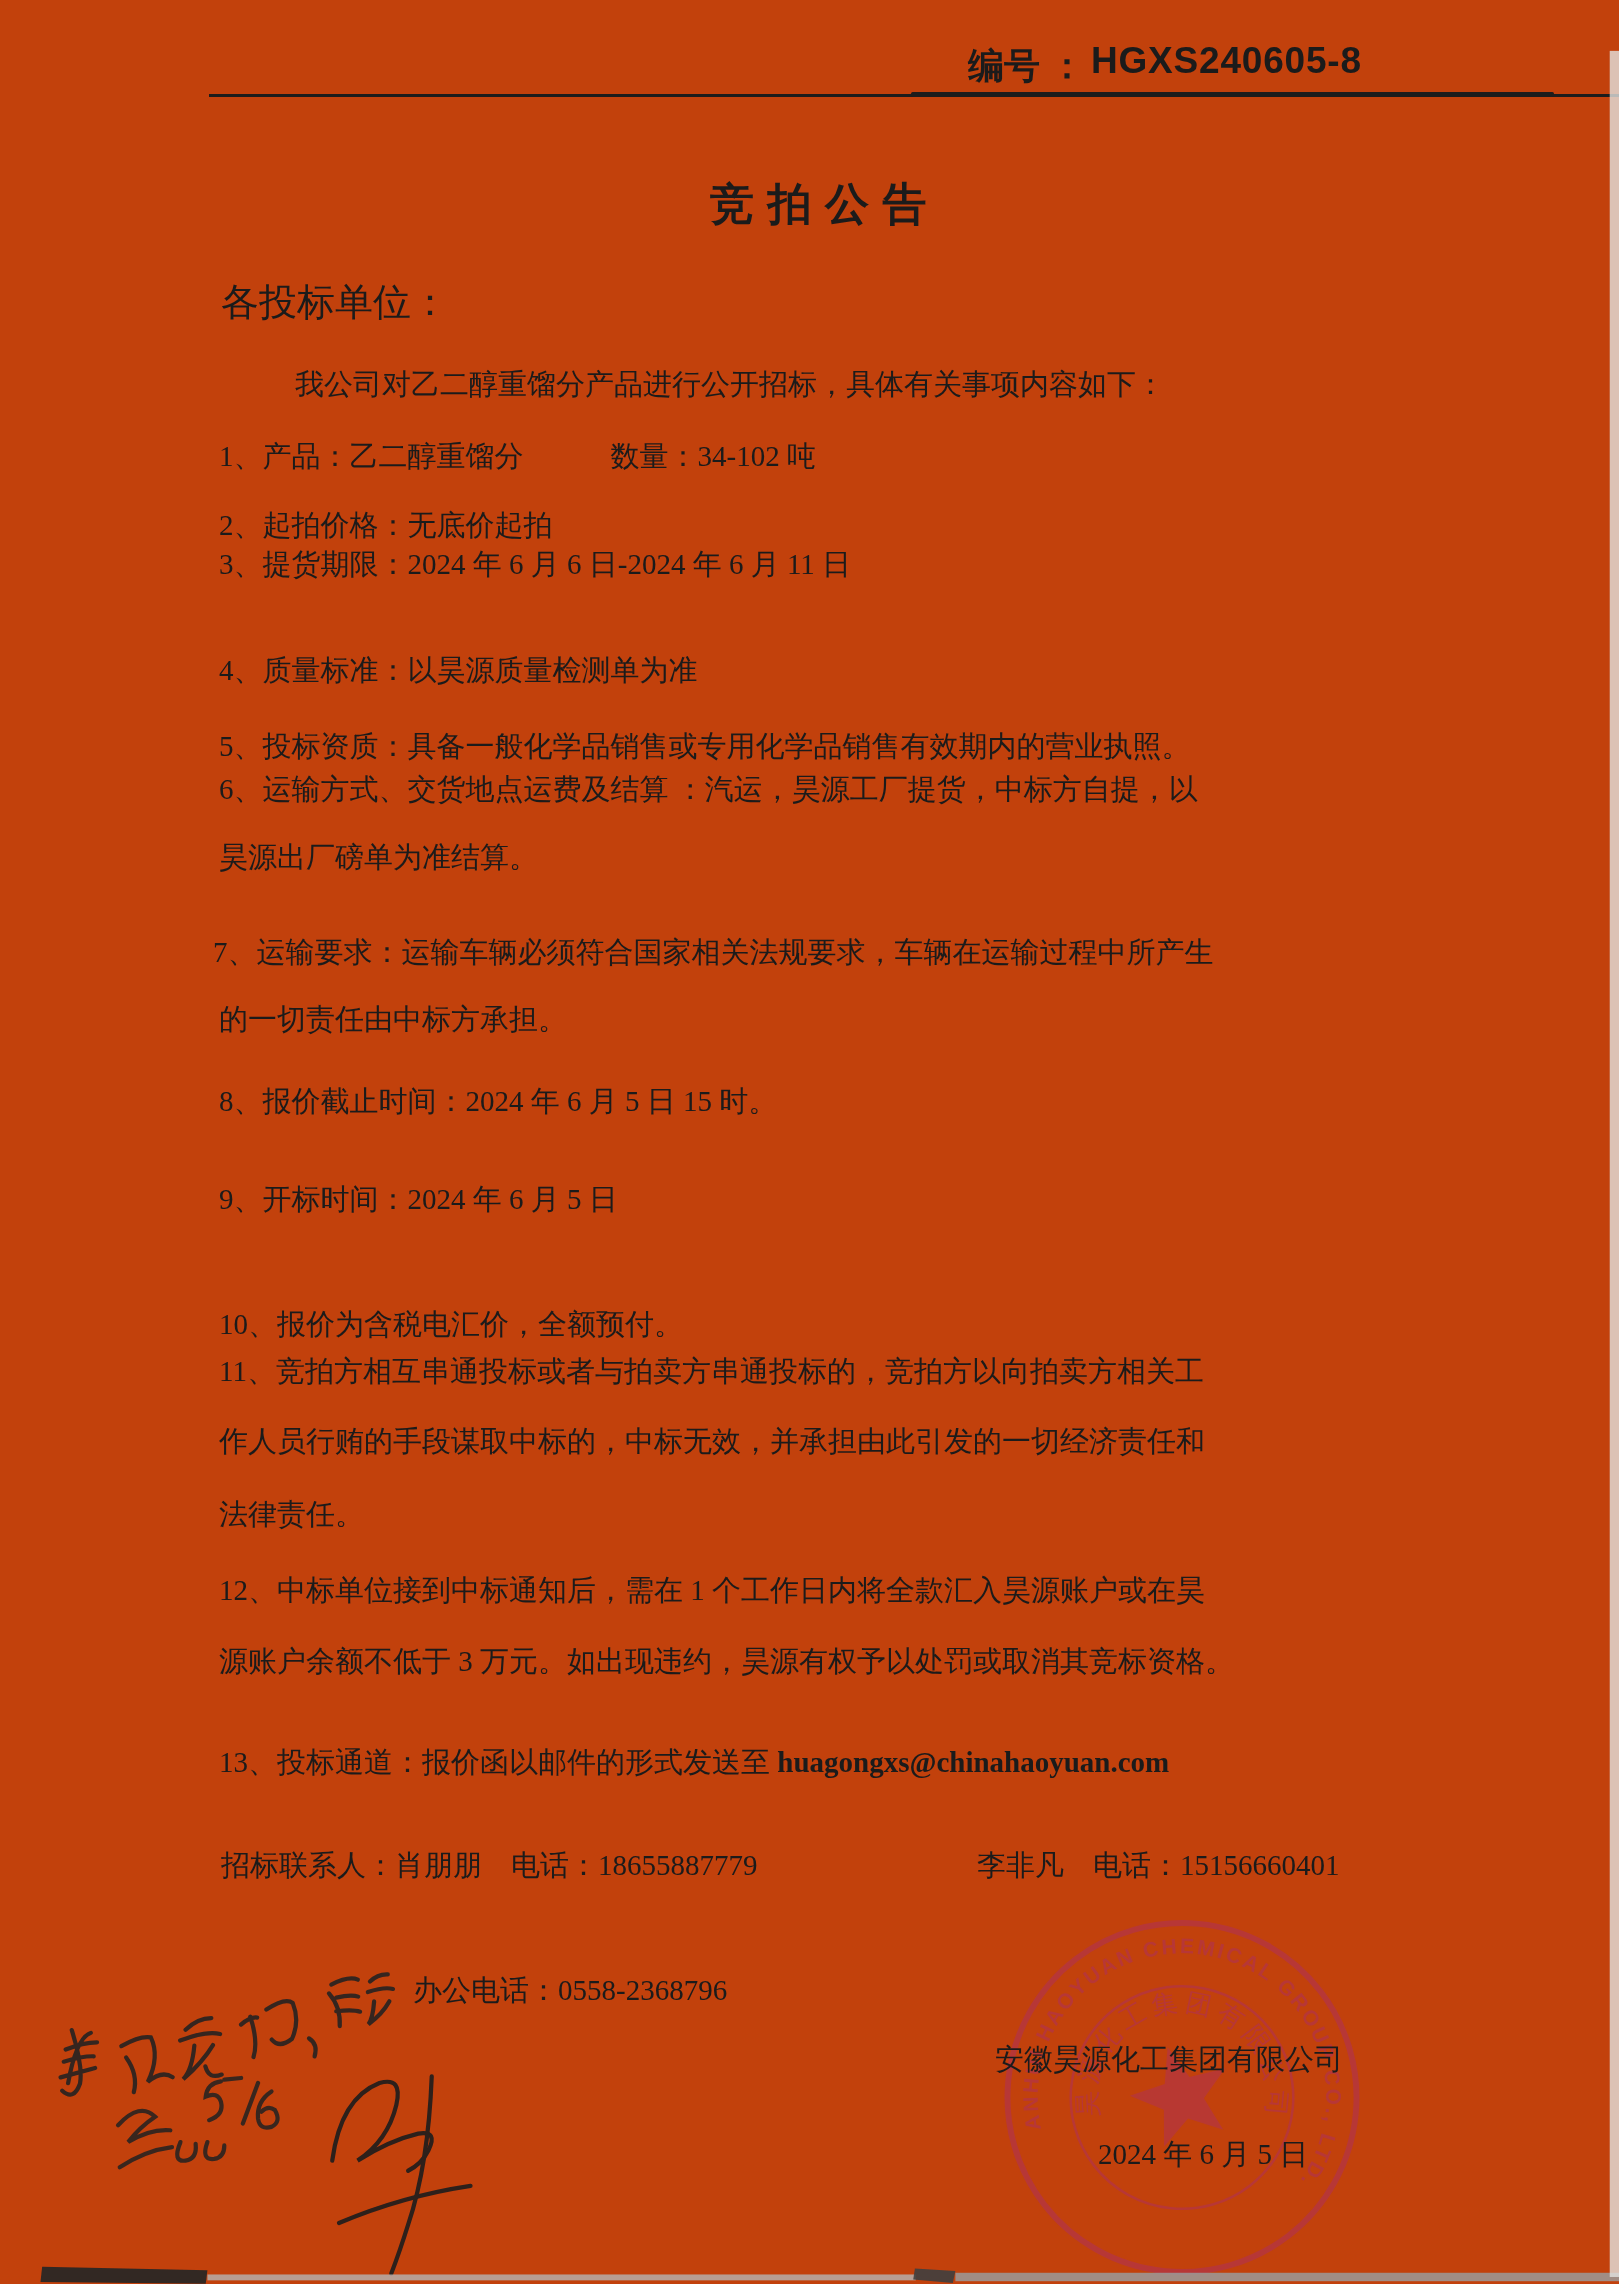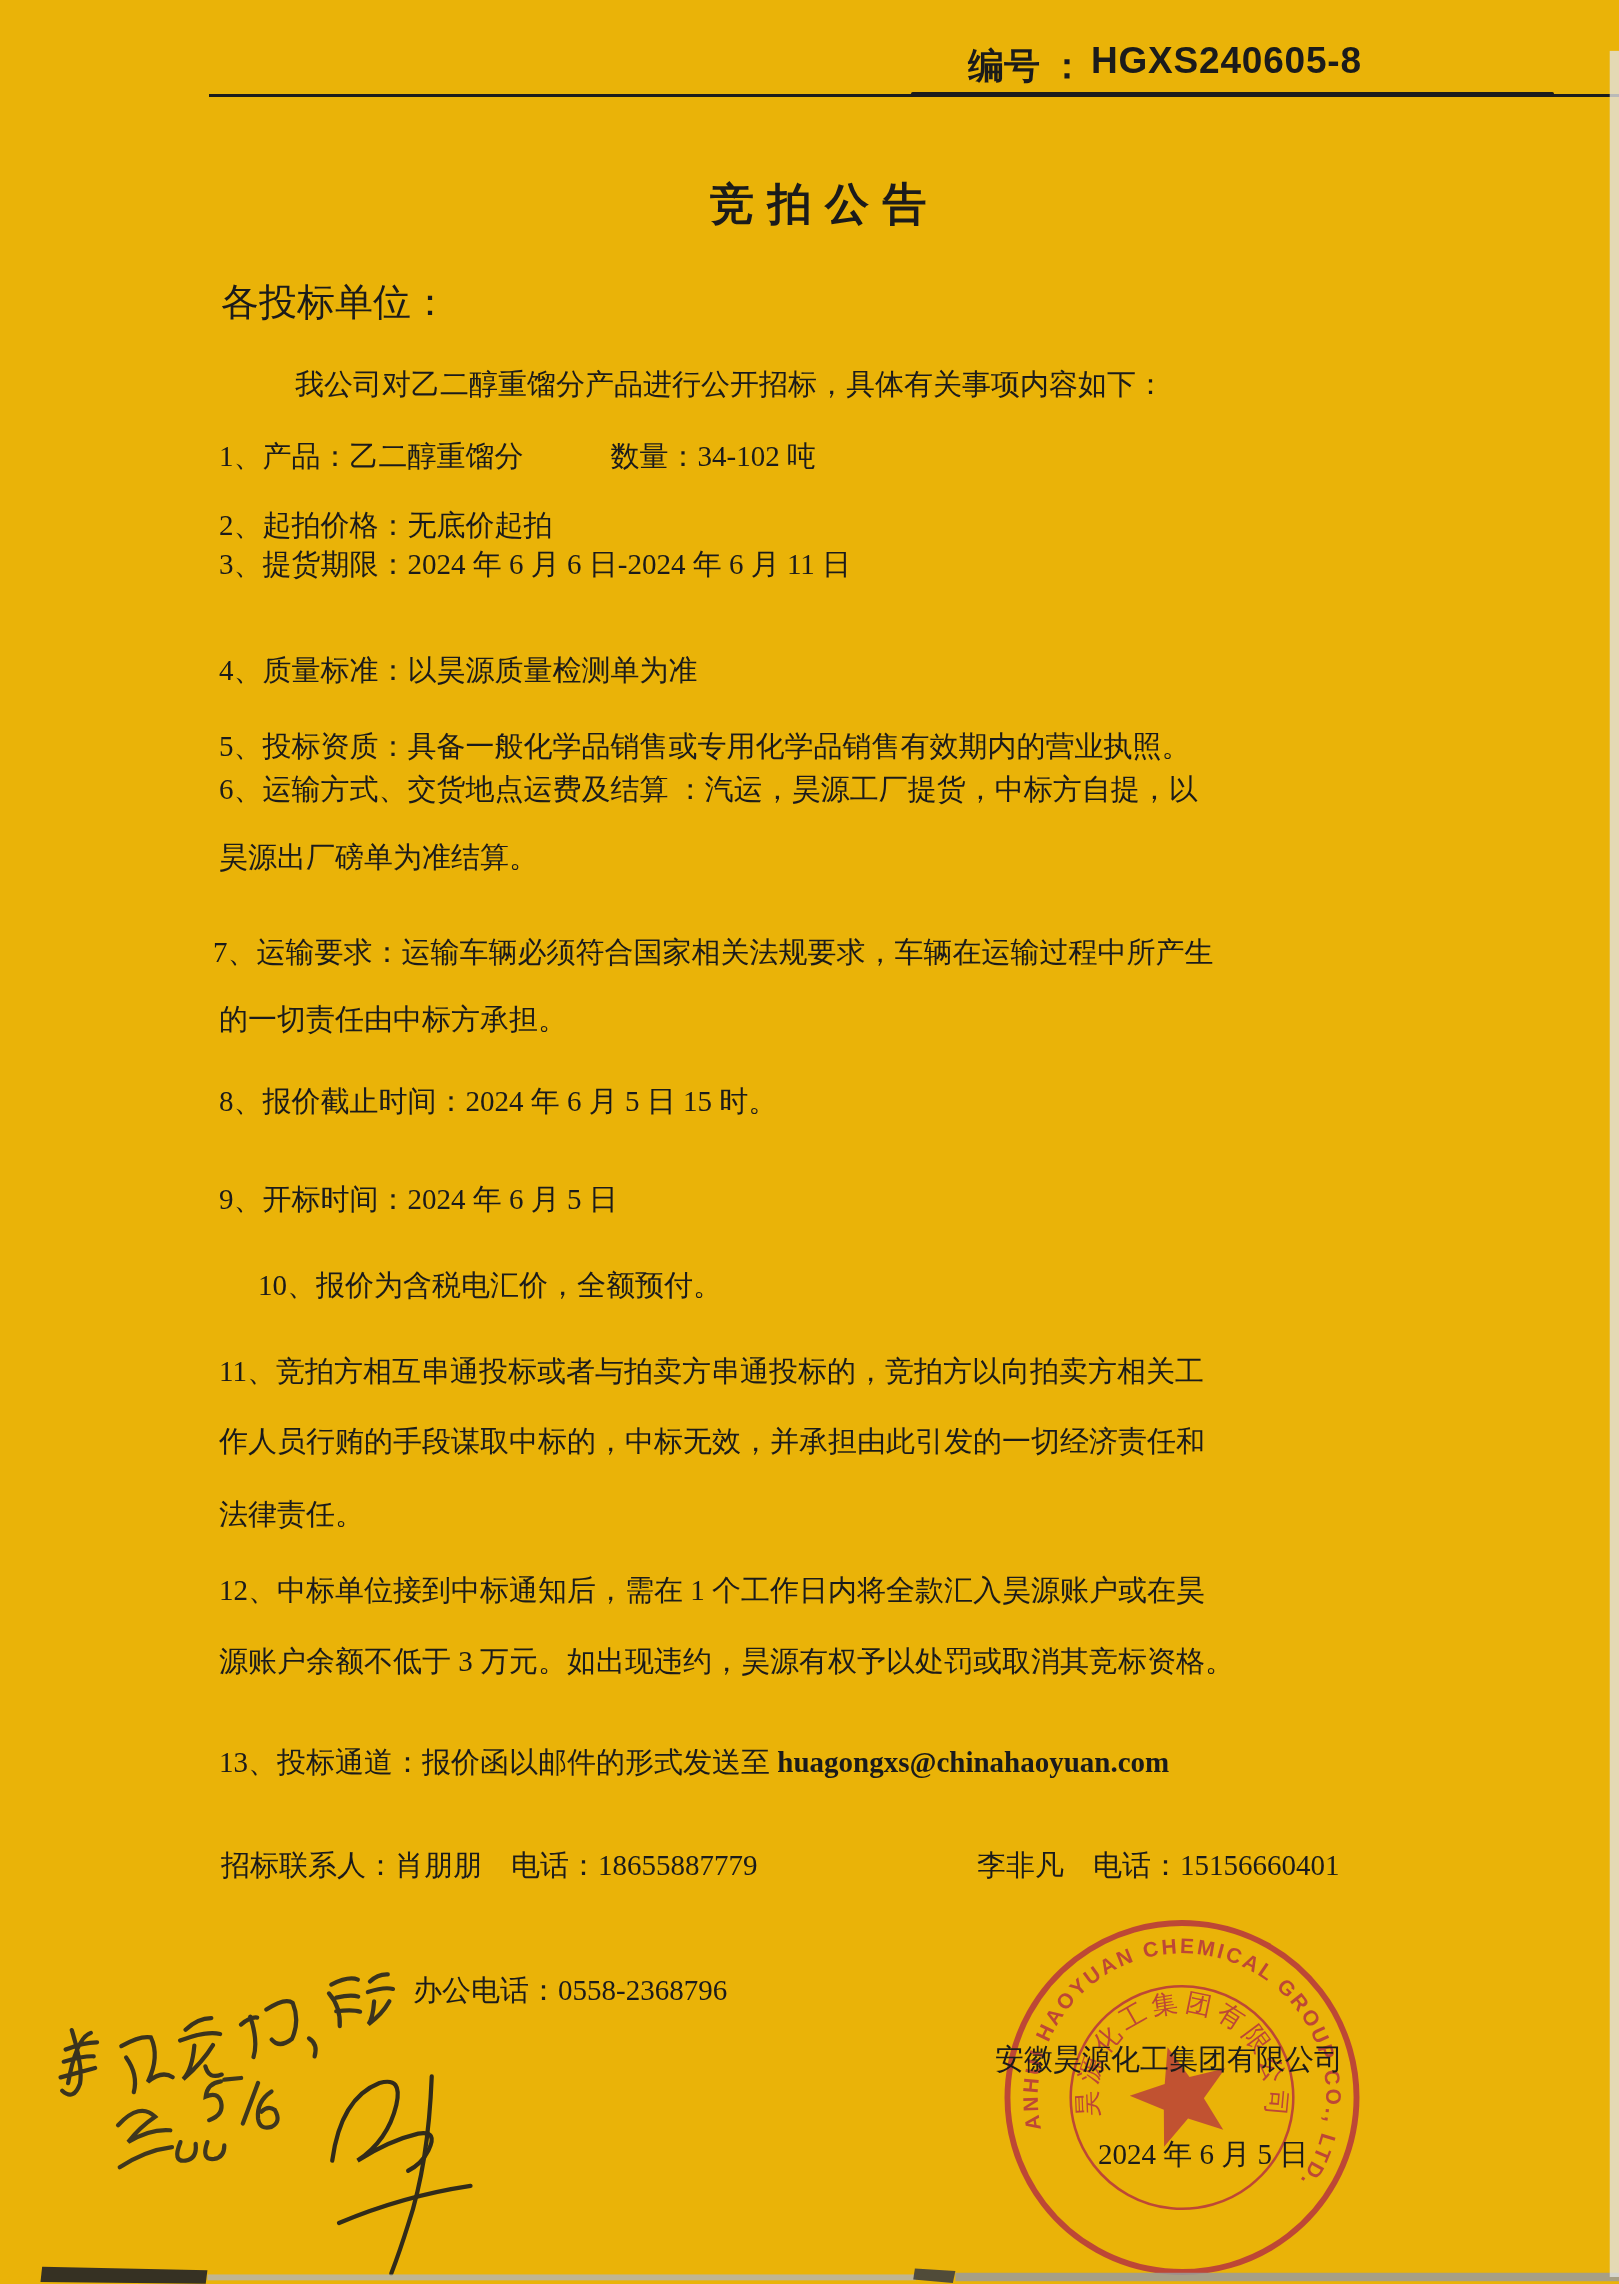--- a/index.html
+++ b/index.html
@@ -1,18 +1,18 @@
 <!DOCTYPE html>
 <html style="font-size:13.5px"><head>
 <meta charset="utf-8">
 <style>
   html,body{margin:0;padding:0;background:#e9e9e9;}
   .page{
     position:relative; width:1619px; height:2284px; margin:0 auto;
-    background:#eab308; overflow:hidden;
+    background:#c2410c; overflow:hidden;
     font-family:"Liberation Serif","DejaVu Serif",serif;
     color:#1b1b1b;
   }
   .abs{position:absolute; white-space:pre;}
   .t42{font-size:29px; line-height:1.15;}
   .hdr-label{font-size:36px; font-weight:bold;}
   .hdr-code{font-family:"Liberation Sans","DejaVu Sans",sans-serif; font-size:37px; font-weight:bold; letter-spacing:0.8px;}
   .rule{position:absolute; background:#1c1c1c;}
   .doc-title{font-size:44px; font-weight:bold; letter-spacing:13.5px;}
   .salutation{font-size:38px;}
@@ -41,21 +41,21 @@
   <span class="abs t42" style="left:219px; top:509px;">2、起拍价格：无底价起拍</span>
   <span class="abs t42" style="left:219px; top:548px;">3、提货期限：2024 年 6 月 6 日-2024 年 6 月 11 日</span>
   <span class="abs t42" style="left:219px; top:654px;">4、质量标准：以昊源质量检测单为准</span>
   <span class="abs t42" style="left:219px; top:730px;">5、投标资质：具备一般化学品销售或专用化学品销售有效期内的营业执照。</span>
   <span class="abs t42" style="left:219px; top:773px;">6、运输方式、交货地点运费及结算 ：汽运，昊源工厂提货，中标方自提，以</span>
   <span class="abs t42" style="left:219px; top:841px;">昊源出厂磅单为准结算。</span>
   <span class="abs t42" style="left:213px; top:936px;">7、运输要求：运输车辆必须符合国家相关法规要求，车辆在运输过程中所产生</span>
   <span class="abs t42" style="left:219px; top:1003px;">的一切责任由中标方承担。</span>
   <span class="abs t42" style="left:219px; top:1085px;">8、报价截止时间：2024 年 6 月 5 日 15 时。</span>
   <span class="abs t42" style="left:219px; top:1183px;">9、开标时间：2024 年 6 月 5 日</span>
-  <span class="abs t42" style="left:219px; top:1269px;margin-left:39px;">10、报价为含税电汇价，全额预付。</span>
+  <span class="abs t42" style="left:219px; top:1308px;">10、报价为含税电汇价，全额预付。</span>
   <span class="abs t42" style="left:219px; top:1355px;">11、竞拍方相互串通投标或者与拍卖方串通投标的，竞拍方以向拍卖方相关工</span>
   <span class="abs t42" style="left:219px; top:1425px;">作人员行贿的手段谋取中标的，中标无效，并承担由此引发的一切经济责任和</span>
   <span class="abs t42" style="left:219px; top:1498px;">法律责任。</span>
   <span class="abs t42" style="left:219px; top:1574px;">12、中标单位接到中标通知后，需在 1 个工作日内将全款汇入昊源账户或在昊</span>
   <span class="abs t42" style="left:219px; top:1645px;">源账户余额不低于 3 万元。如出现违约，昊源有权予以处罚或取消其竞标资格。</span>
 
   <span class="abs t42" style="left:219px; top:1746px;"><span>13、投标通道：报价函以邮件的形式发送至 </span><span class="email">huagongxs@chinahaoyuan.com</span></span>
 
   <span class="abs t42" style="left:221px; top:1849px;">招标联系人：肖朋朋　电话：18655887779</span>
   <span class="abs t42" style="left:977px; top:1849px;">李非凡　电话：15156660401</span>

